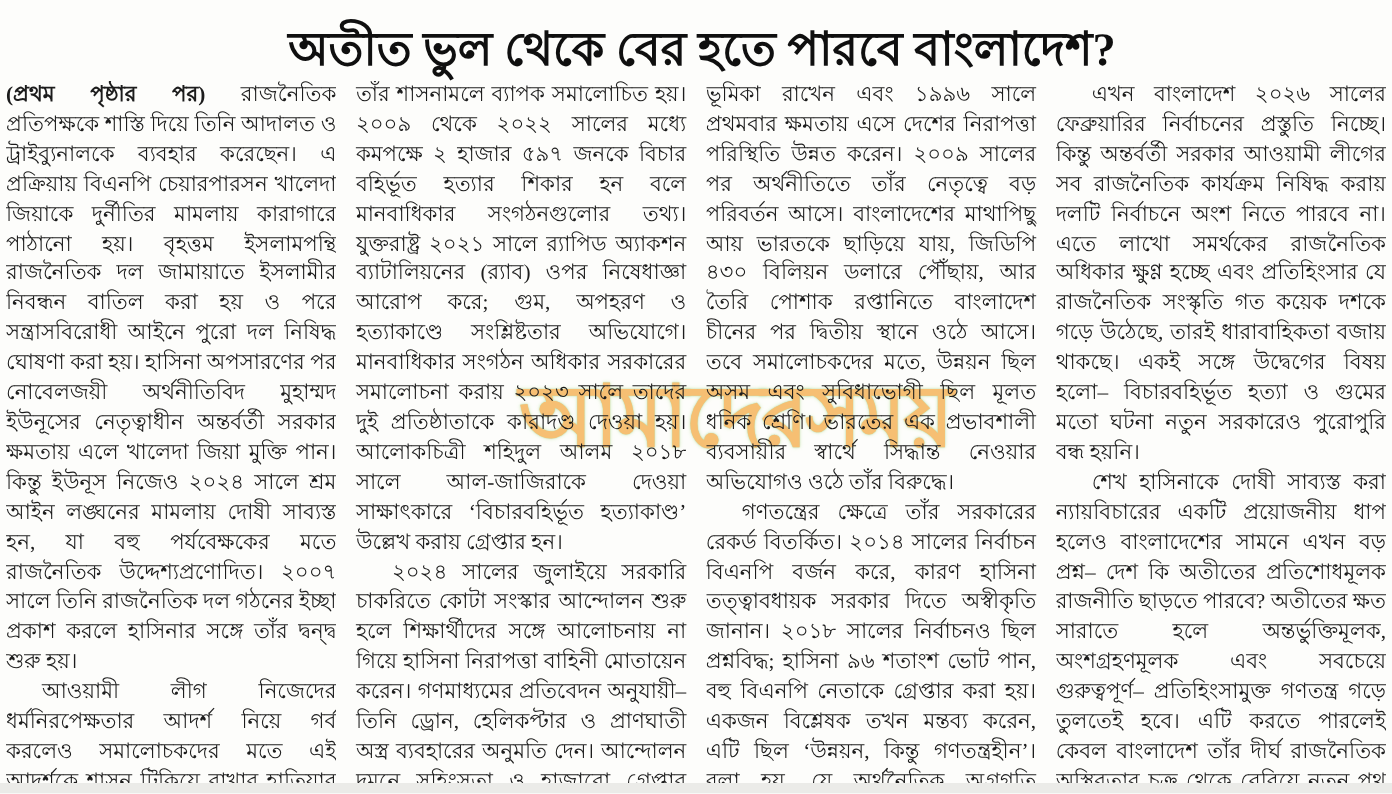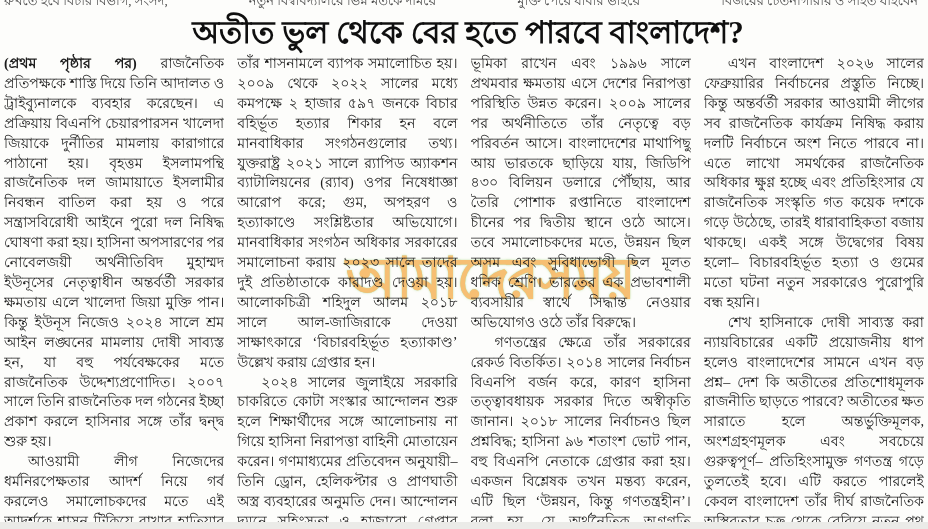--- a/index.html
+++ b/index.html
@@ -55,28 +55,20 @@
   .bottom-edge{
     position:absolute;left:0;bottom:0;width:100%;height:7px;
     background:#ebebe8;z-index:2;
   }
 </style>
 </head>
 <body>
 
 <div class="sheet">
 
-  <div class="top-strip">
-    <div class="strip-row">
-      <span>রুখতে হবে বিচার বিভাগ, সংসদ,</span>
-      <span>নতুন বিশ্ববিদ্যালয়ে ভিন্ন মতকে দমিয়ে</span>
-      <span>মুক্তি পেয়ে যাবার ভাইয়ে</span>
-      <span>বিজয়ের চেতনাগারায় ও সাইত যাইবেন</span>
-    </div>
-  </div>
 
   <h1 class="headline">অতীত ভুল থেকে বের হতে পারবে বাংলাদেশ?</h1>
 
   <div class="watermark">আমাদেরসময়</div>
 
   <div class="columns">
 
     <div class="col">
       <p><span class="lead">(প্রথম পৃষ্ঠার পর)</span> <span>রাজনৈতিক প্রতিপক্ষকে শাস্তি দিয়ে তিনি আদালত ও ট্রাইব্যুনালকে ব্যবহার করেছেন। এ প্রক্রিয়ায় বিএনপি চেয়ারপারসন খালেদা জিয়াকে দুর্নীতির মামলায় কারাগারে পাঠানো হয়। বৃহত্তম ইসলামপন্থি রাজনৈতিক দল জামায়াতে ইসলামীর নিবন্ধন বাতিল করা হয় ও পরে সন্ত্রাসবিরোধী আইনে পুরো দল নিষিদ্ধ ঘোষণা করা হয়। হাসিনা অপসারণের পর নোবেলজয়ী অর্থনীতিবিদ মুহাম্মদ ইউনূসের নেতৃত্বাধীন অন্তর্বর্তী সরকার ক্ষমতায় এলে খালেদা জিয়া মুক্তি পান। কিন্তু ইউনূস নিজেও ২০২৪ সালে শ্রম আইন লঙ্ঘনের মামলায় দোষী সাব্যস্ত হন, যা বহু পর্যবেক্ষকের মতে রাজনৈতিক উদ্দেশ্যপ্রণোদিত। ২০০৭ সালে তিনি রাজনৈতিক দল গঠনের ইচ্ছা প্রকাশ করলে হাসিনার সঙ্গে তাঁর দ্বন্দ্ব শুরু হয়।</span></p>
       <p class="indent">আওয়ামী লীগ নিজেদের ধর্মনিরপেক্ষতার আদর্শ নিয়ে গর্ব করলেও সমালোচকদের মতে এই আদর্শকে শাসন টিকিয়ে রাখার হাতিয়ার হিসেবে ব্যবহার করা হয়েছে। আইসিটির রায়ের ভিত্তিতে জামায়াতের বহু নেতাকে মৃত্যুদণ্ড দেওয়া হয়। বিশ্লেষকদের ভাষ্য– ধর্মনিরপেক্ষতা একসময় স্বাধীনতার আদর্শ ছিল, কিন্তু হাসিনার শাসনে সেটি হয়ে ওঠে নিয়ন্ত্রণের ভাষ্য, যেখানে বিরোধীদের মত প্রকাশ, সংগঠন ও রাজনৈতিক অংশগ্রহণ সীমিত হয়ে পড়েছিল। মানবাধিকার পরিস্থিতিও</p>

